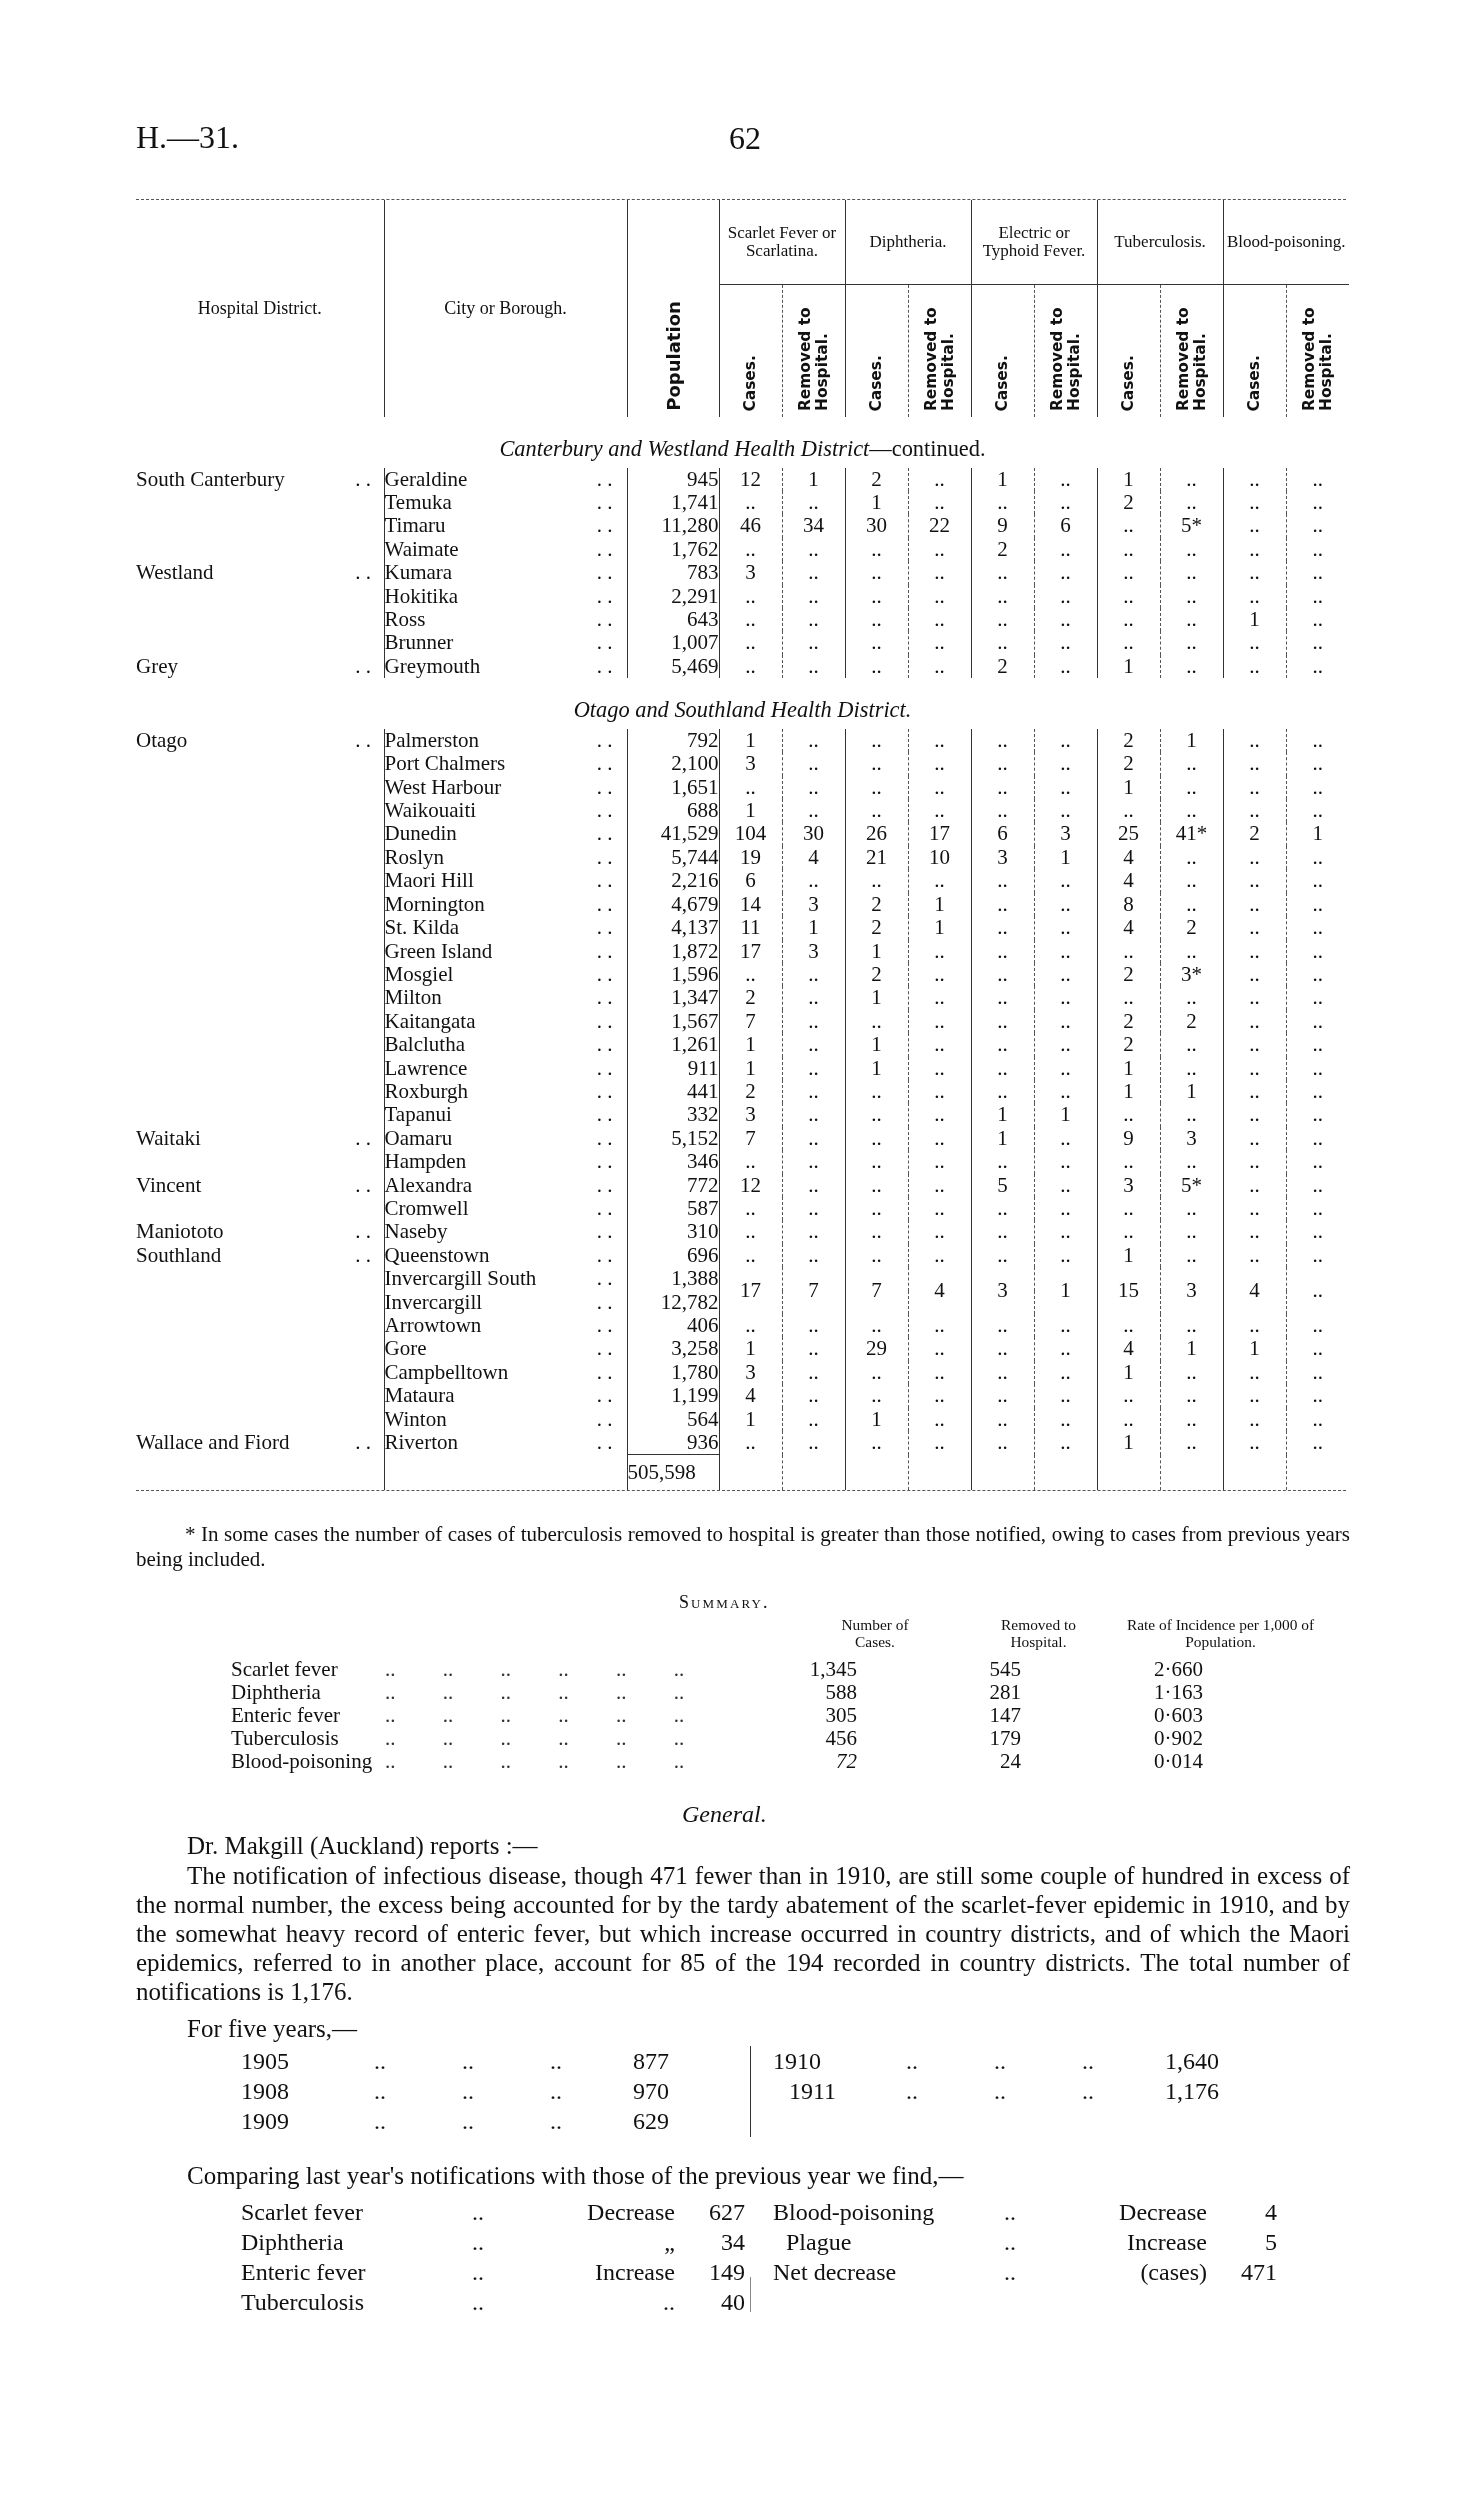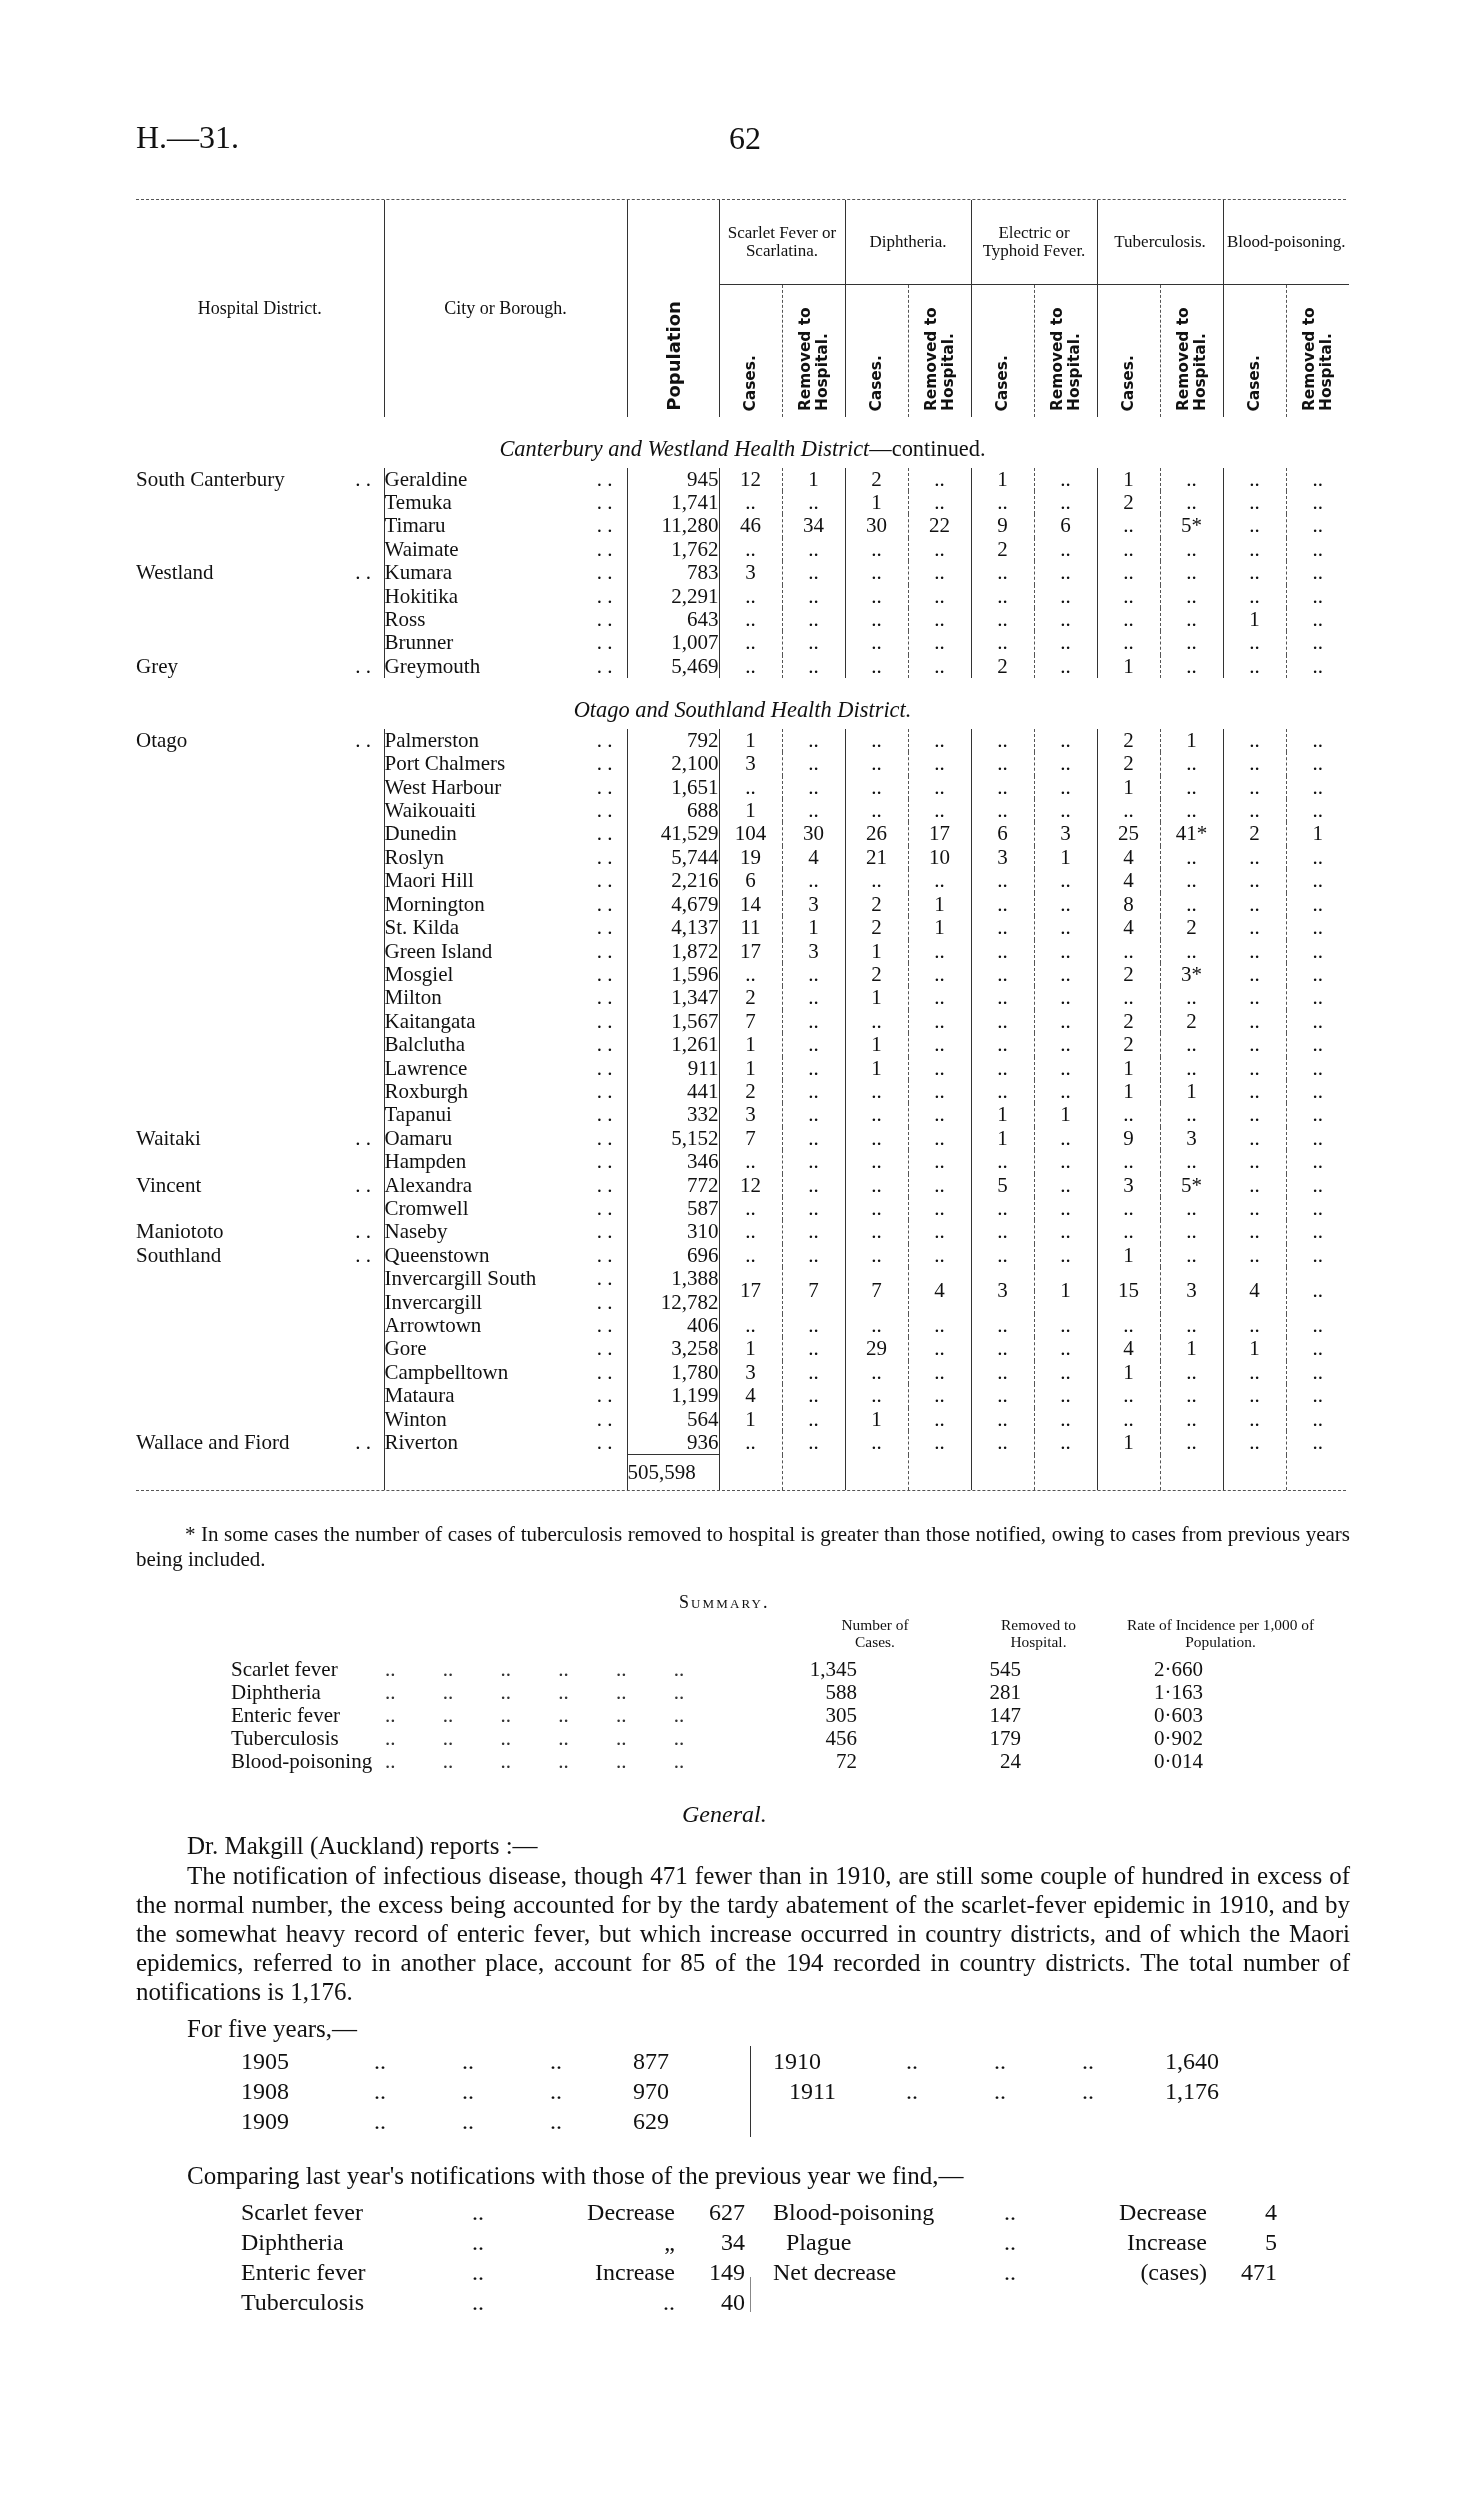--- a/index.html
+++ b/index.html
@@ -750,21 +750,21 @@
     <div class="sum-row">
       <span style="left: 0px;">Tuberculosis</span>
       <span style="left: 154px; letter-spacing: 0px; word-spacing: 42px; color: rgb(51, 51, 51);">.. .. .. .. .. ..</span>
       <span style="right: 493px;">456</span>
       <span style="right: 329px;">179</span>
       <span style="right: 147px;">0·902</span>
     </div>
     <div class="sum-row">
       <span style="left: 0px;">Blood-poisoning</span>
       <span style="left: 154px; letter-spacing: 0px; word-spacing: 42px; color: rgb(51, 51, 51);">.. .. .. .. .. ..</span>
-      <span style="right: 493px;">72</span>
+      <span style="right: 493px; font-style: italic;">72</span>
       <span style="right: 329px;">24</span>
       <span style="right: 147px;">0·014</span>
     </div>
   </div>
 
 <div class="general">General.</div>
 <div class="reports">Dr. Makgill (Auckland) reports :—</div>
 <div class="para">The notification of infectious disease, though 471 fewer than in 1910, are still some couple of hundred in excess of the normal number, the excess being accounted for by the tardy abatement of the scarlet-fever epidemic in 1910, and by the somewhat heavy record of enteric fever, but which increase occurred in country districts, and of which the Maori epidemics, referred to in another place, account for 85 of the 194 recorded in country districts.   The total number of notifications is 1,176.</div>
 <div class="five">For five years,—</div>
 <div class="yrs" id="yrs-left" style="left:241px;">

